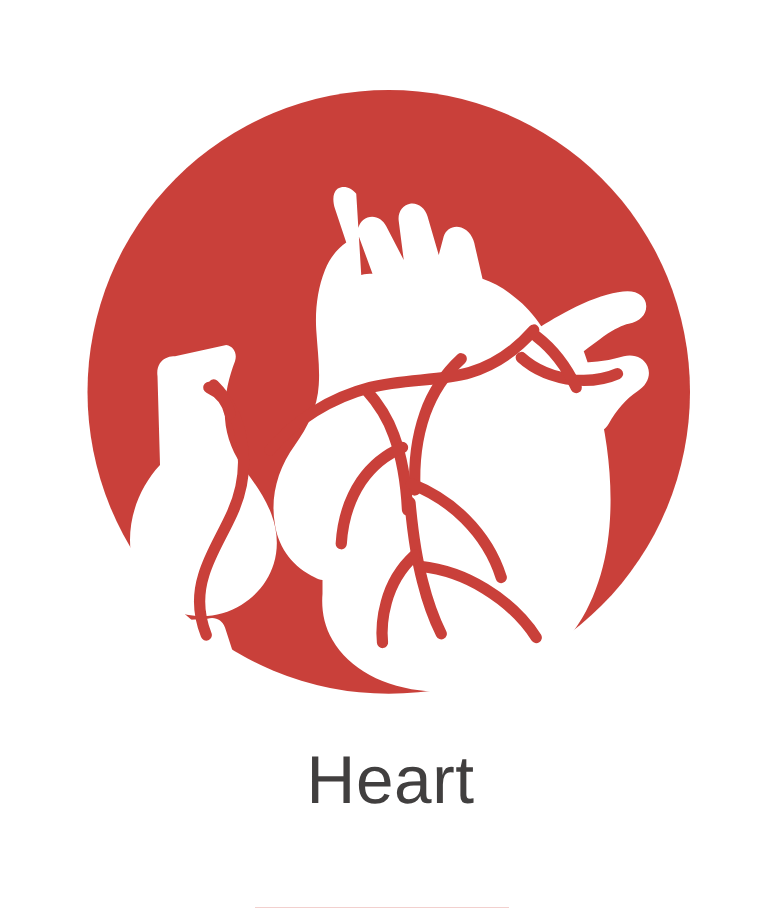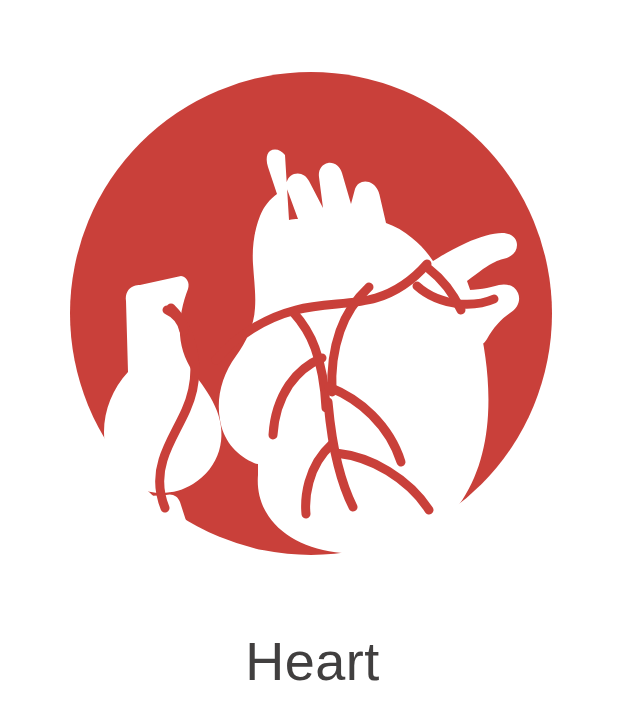--- a/index.html
+++ b/index.html
@@ -49,21 +49,20 @@
     top: 592px;
     width: 625px;
     text-align: center;
     font-family: "Liberation Sans", sans-serif;
     font-size: 54px;
     font-weight: 300;
     letter-spacing: 0.5px;
     color: #413f3f;
     line-height: 64px;
     white-space: nowrap;
-    margin-top: 37px;
   }
 </style>
 </head>
 <body>
 
 <div id="card">
 
   <div id="badge">
     <div id="badge-disc"></div>
 

